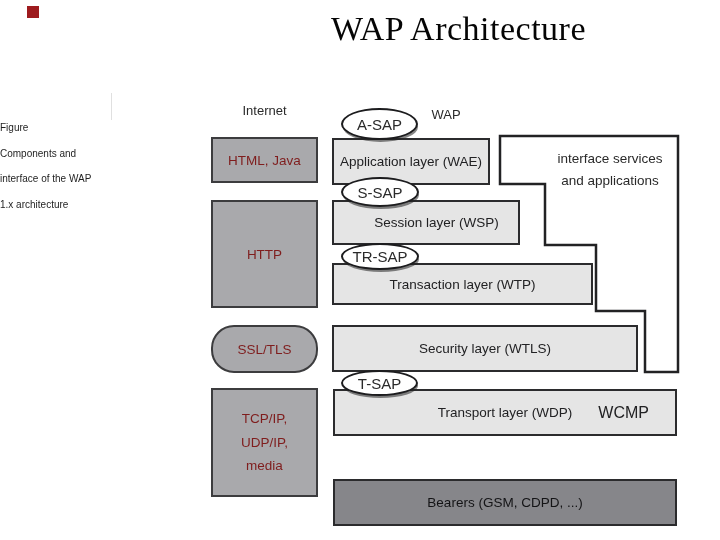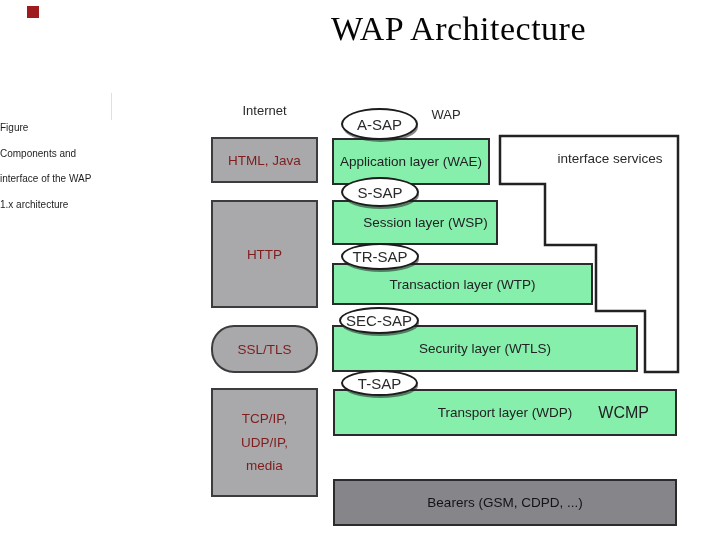--- a/index.html
+++ b/index.html
@@ -19,21 +19,21 @@
   .caption{
     position:absolute;left:0px;top:95px;width:162px;text-align:left;
     font-size:10px;line-height:25.5px;color:#1e1e1e;margin-top:20px;
   }
   .caption-artifact{position:absolute;left:111px;top:93px;width:56px;height:27px;
     background:#ffffff;border-left:1px solid #e0e0e0;}
   
   .box{position:absolute;box-sizing:border-box;display:flex;align-items:center;
     justify-content:center;font-size:13.5px;text-align:center;}
   .box-med{background:#a9a9ac;border:2px solid #3c3c3e;color:#7f1d1d;}
-  .box-layer{background:#86efac;border:2px solid #2b2b2d;color:#222224;}
+  .box-layer{background:#e5e5e5;border:2px solid #2b2b2d;color:#222224;}
   .box-bearer{background:#86868a;border:2px solid #2b2b2d;color:#141416;margin-top:29px;}
   .col-label{position:absolute;font-size:13px;color:#2a2a2a;text-align:center;}
   
   .oval{
     position:absolute;box-sizing:border-box;background:#ffffff;
     border:2.5px solid #1c1c1e;border-radius:50%;
     display:flex;align-items:center;justify-content:center;
     font-size:15px;color:#2a2a2a;
     box-shadow:1px 3px 0 -1px rgba(35,35,35,0.55);
   }
@@ -62,20 +62,21 @@
     <div>Components and</div>
     <div>interface of the WAP</div>
     <div>1.x architecture</div>
   </div>
 
   <svg id="steps-svg" width="720" height="540" viewBox="0 0 720 540">
     <polygon points="500,136 678,136 678,372 645,372 645,311 596,311 596,245 545,245 545,184 500,184" fill="#ffffff" stroke="#222224" stroke-width="2.5"></polygon>
   </svg>
   <div class="side-box-label">
     <div>interface services</div>
+    <div>and applications</div>
   </div>
 
   <div class="col-label" style="left:211px;top:103px;width:107px;">Internet</div>
   <div class="col-label" style="left:425px;top:107px;width:42px;">WAP</div>
 
   <div class="box box-med" style="left:211px;top:137px;width:107px;height:46px;">
     <span>HTML, Java</span>
   </div>
   <div class="box box-med" style="left:211px;top:200px;width:107px;height:108px;">
     <span>HTTP</span>
@@ -87,21 +88,21 @@
     <span class="tcp-lines">
       <span>TCP/IP,</span>
       <span>UDP/IP,</span>
       <span>media</span>
     </span>
   </div>
 
   <div class="box box-layer" style="left:332px;top:138px;width:158px;height:47px;">
     <span>Application layer (WAE)</span>
   </div>
-  <div class="box box-layer" style="left:332px;top:200px;width:166px;height:45px;padding-left:21px;">
+  <div class="box box-layer" style="left:332px;top:200px;width:188px;height:45px;padding-left:21px;">
     <span>Session layer (WSP)</span>
   </div>
   <div class="box box-layer" style="left:332px;top:263px;width:261px;height:42px;">
     <span>Transaction layer (WTP)</span>
   </div>
   <div class="box box-layer" style="left:332px;top:325px;width:306px;height:47px;">
     <span>Security layer (WTLS)</span>
   </div>
   <div class="box box-layer" style="left:333px;top:389px;width:344px;height:47px;">
     <span class="transport-inner">
@@ -115,20 +116,17 @@
 
   <div class="oval" style="left:341px;top:108px;width:77px;height:32px;">
     <span>A-SAP</span>
   </div>
   <div class="oval" style="left:341px;top:177px;width:78px;height:30px;">
     <span>S-SAP</span>
   </div>
   <div class="oval" style="left:341px;top:243px;width:78px;height:27px;">
     <span>TR-SAP</span>
   </div>
-  <div class="oval" style="left:339px;top:307px;width:80px;height:27px;">
-    <span>SEC-SAP</span>
-  </div>
   <div class="oval" style="left:341px;top:370px;width:77px;height:26px;">
     <span>T-SAP</span>
   </div>
 
 </div>
 
 </body></html>

